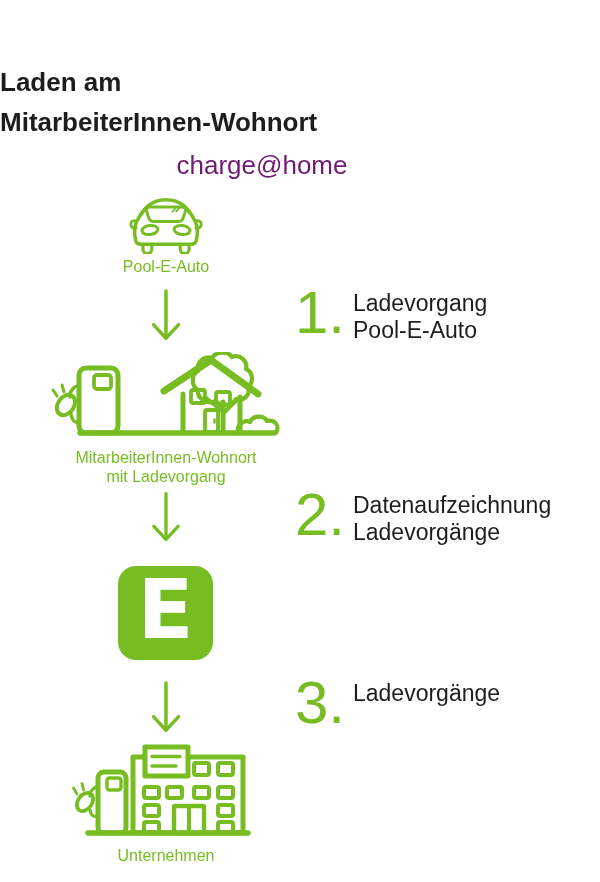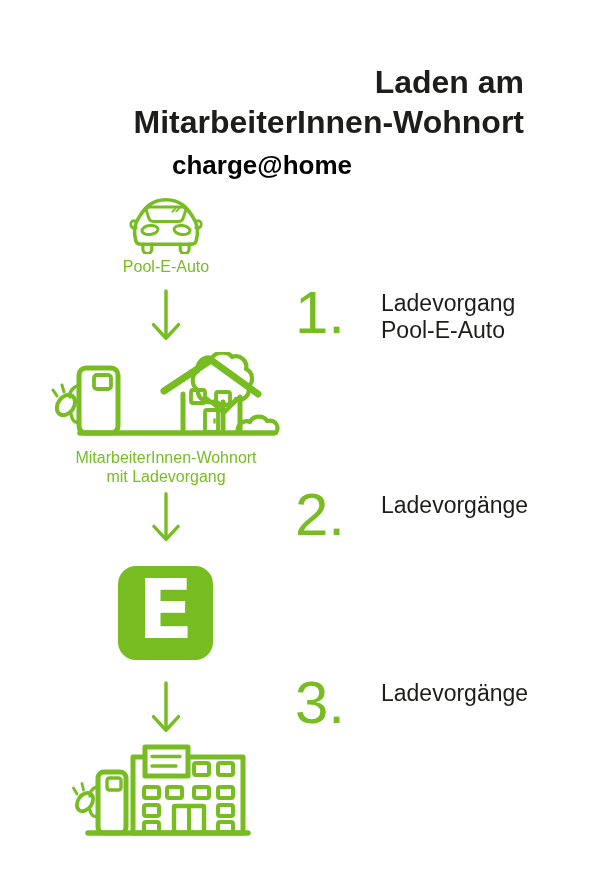--- a/index.html
+++ b/index.html
@@ -2,26 +2,26 @@
 <html lang="de"><head>
 <meta charset="utf-8">
 <style>
   html,body{margin:0;padding:0;background:#fff;}
   .canvas{
     position:relative;width:600px;height:882px;background:#fff;overflow:hidden;
     font-family:"Liberation Sans",sans-serif;color:#1d1d1b;
   }
   
   .title{
-    position:absolute;left:0;top:62px;width:524px;text-align:right;
-    font-weight:bold;font-size:32px;line-height:40px;color:#1d1d1b;
+    position:absolute;left:0;top:62px;width:524px;text-align:left;
+    font-weight:bold;font-size:26px;line-height:40px;color:#1d1d1b;
   }
   .subtitle{
     position:absolute;left:0;top:150px;width:524px;text-align:center;
-    font-weight:bold;font-size:26px;color:#000000;
+    font-weight:normal;font-size:26px;color:#701a75;
   }
   
   .icon{position:absolute;}
   .g{fill:none;stroke:#77bd22;stroke-linecap:round;stroke-linejoin:round;}
   .green-label{
     position:absolute;text-align:center;color:#77bd22;
     font-size:16px;line-height:19px;font-weight:normal;
   }
   .car-icon{left:126px;top:190px;}
   .pool-label{left:36px;top:257px;width:260px;}
@@ -45,21 +45,21 @@
   
   .step{position:absolute;left:295px;display:flex;align-items:flex-start;}
   .step-1{top:287px;}
   .step-2{top:489px;}
   .step-3{top:677px;}
   .step-number{
     width:58px;flex:0 0 58px;color:#77bd22;
     font-size:60px;line-height:52px;font-weight:normal;
   }
   .step-text{
-    font-size:23px;line-height:27px;padding-top:3px;color:#1d1d1b;white-space:nowrap;margin-left:28px;
+    font-size:23px;line-height:27px;padding-top:3px;color:#1d1d1b;white-space:nowrap;
   }
 </style>
 </head>
 <body>
 
 <div class="canvas">
 
   <div class="title">
     <div>Laden am</div>
     <div>MitarbeiterInnen-Wohnort</div>
@@ -130,20 +130,21 @@
   <svg class="arrow arrow-2" width="44" height="54" viewBox="0 0 44 58">
     <g class="g" stroke-width="3.6">
       <path d="M22,3 L22,50"></path>
       <path d="M9,38 L22,52 L35,38"></path>
     </g>
   </svg>
 
   <div class="step step-2">
     <div class="step-number">2.</div>
     <div class="step-text">
+      <div>Datenaufzeichnung</div>
       <div>Ladevorgänge</div>
     </div>
   </div>
 
   <div class="elogo">
     <span>E</span>
   </div>
 
   <svg class="arrow arrow-3" width="44" height="56" viewBox="0 0 44 58">
     <g class="g" stroke-width="3.6">
@@ -187,14 +188,15 @@
       <rect x="30" y="32" width="28" height="61" rx="6" stroke-width="5"></rect>
       <rect x="39" y="38" width="14" height="12" rx="2.5" stroke-width="3.4"></rect>
       <path d="M30,46 C25,48 21,52 22,56" stroke-width="3.2"></path>
       <ellipse cx="17" cy="62" rx="7" ry="10" transform="rotate(35 17 62)" stroke-width="3.8"></ellipse>
       <path d="M9,54 L5.5,48 M15.5,50 L14,43.5" stroke-width="2.8"></path>
       <path d="M22,70 C23,76 27,78 30,75" stroke-width="3.2"></path>
 
       <path d="M20,93 L180,93" stroke-width="5.5"></path>
     </g>
   </svg>
+  <div class="green-label company-label">Unternehmen</div>
 
 </div>
 
 </body></html>

